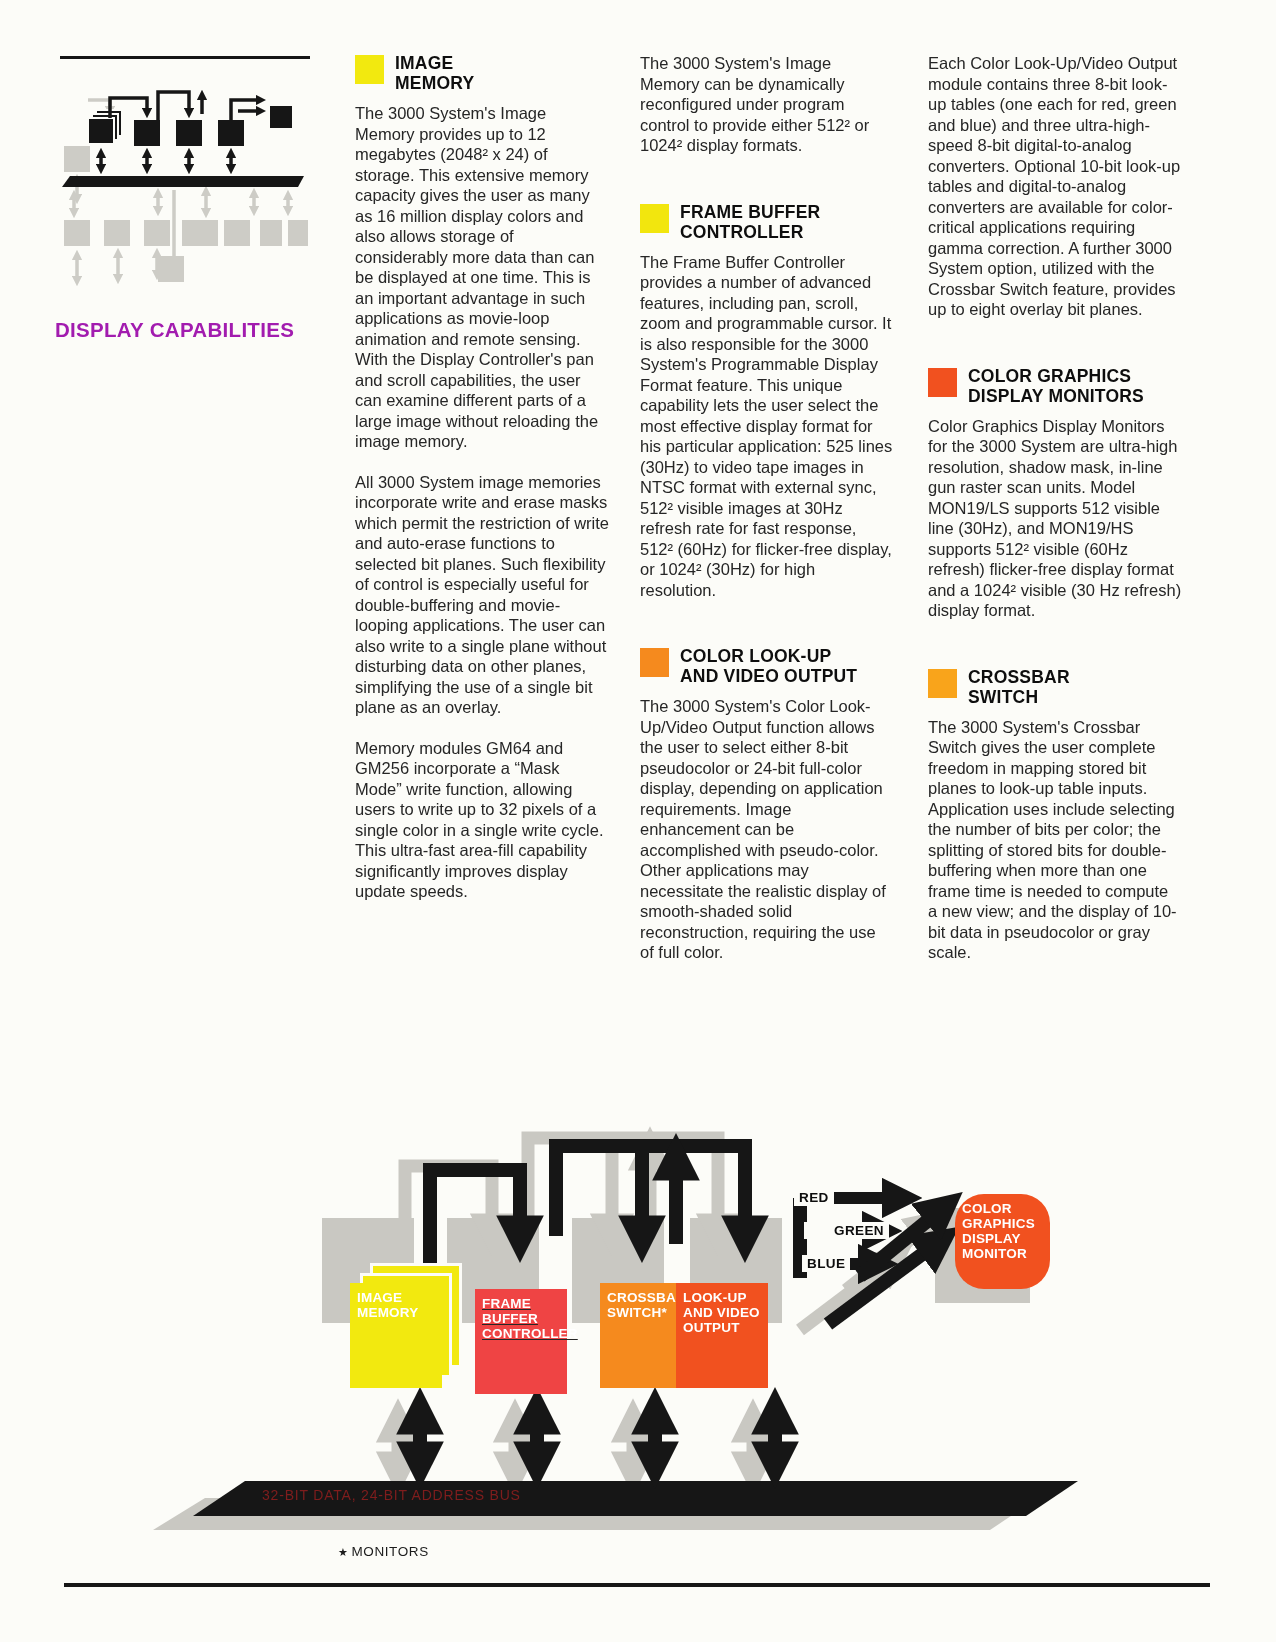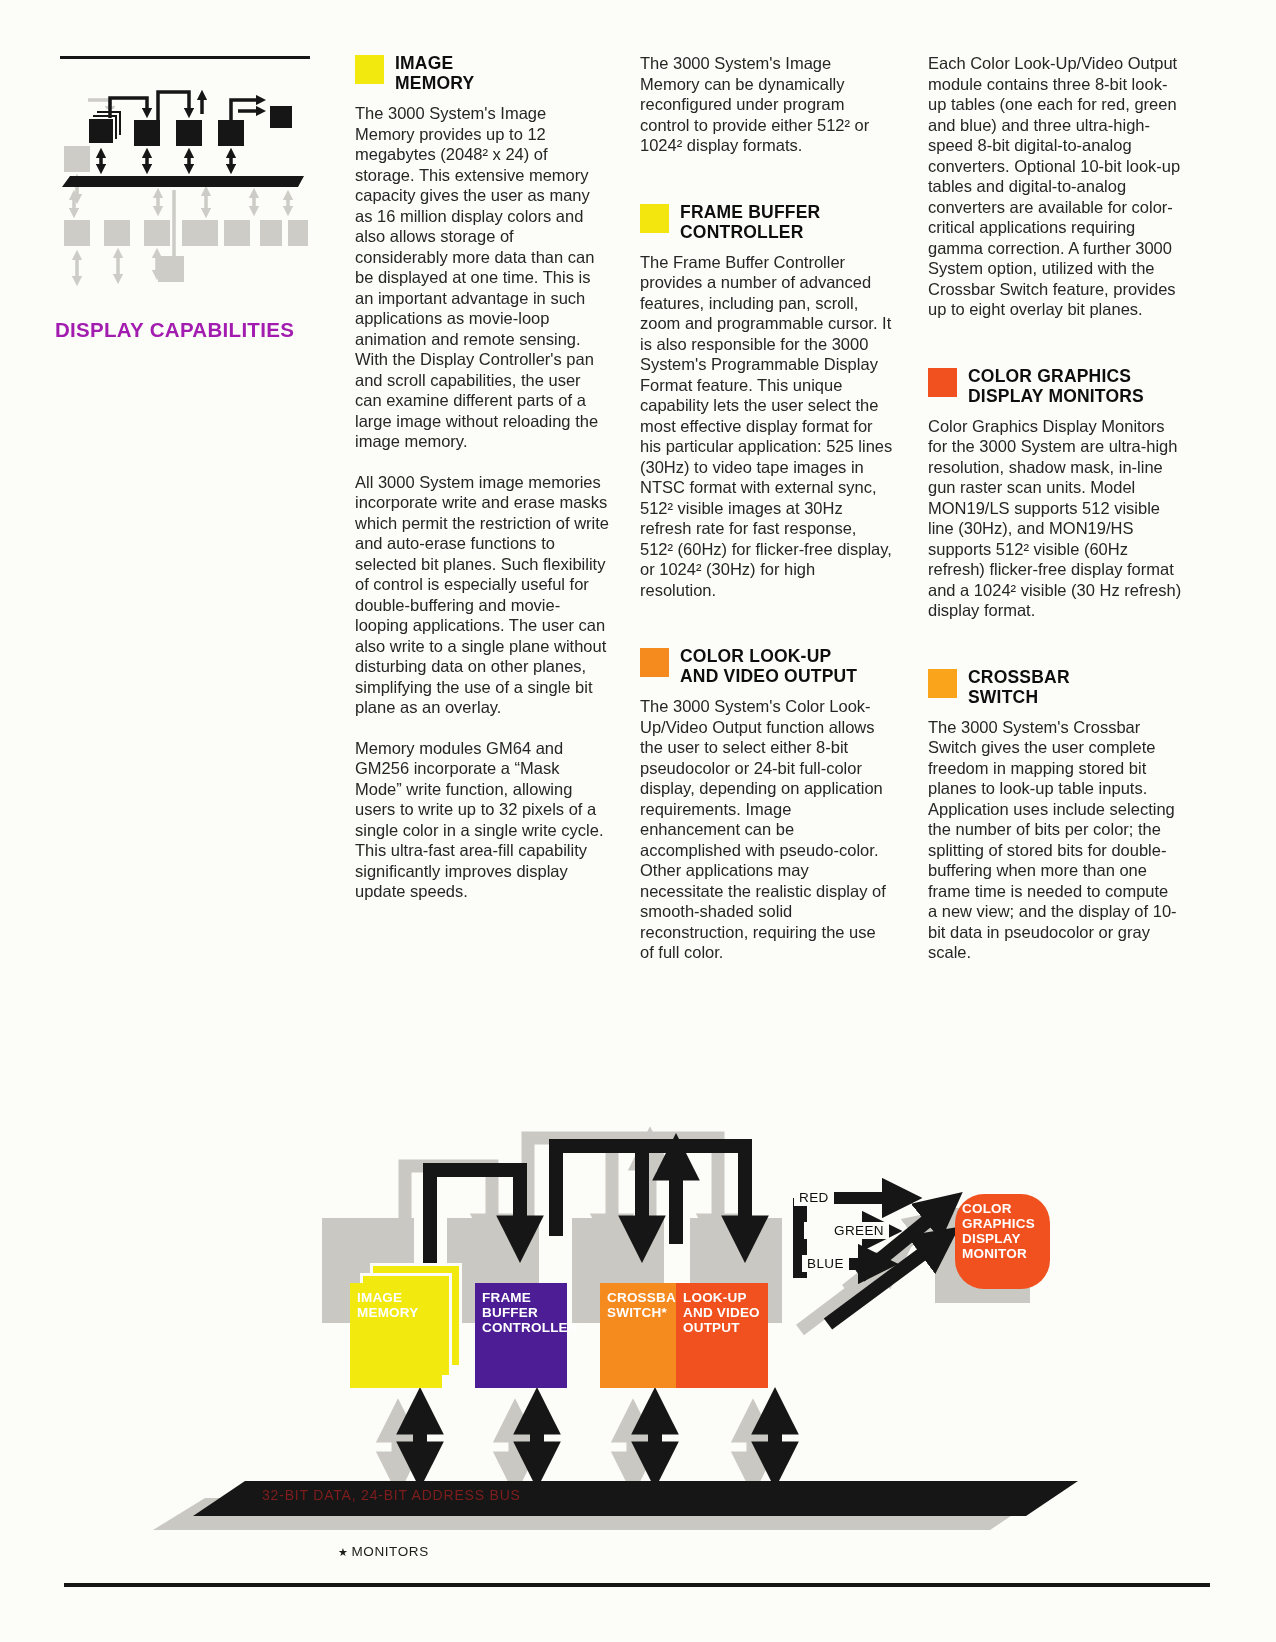--- a/index.html
+++ b/index.html
@@ -24,21 +24,21 @@
   .diagram{position:absolute;left:0;top:1118px;width:1276px;height:470px;}
   .diagram svg{position:absolute;left:0;top:0;}
   .dbox{position:absolute;width:92px;height:105px;}
   .sheet{position:absolute;left:0;top:0;width:92px;height:105px;box-sizing:border-box;}
   .sheet.s2{left:10px;top:-10px;border:3px solid #fcfcf8;}
   .sheet.s3{left:20px;top:-20px;border:3px solid #fcfcf8;}
   .dlabel{position:relative;padding:7px 5px 0 7px;color:#fff;font-weight:bold;
         font-size:13.5px;line-height:15px;letter-spacing:0.2px;}
   .dlabel span{display:block;}
   .monitor{position:absolute;left:955px;top:76px;width:95px;height:95px;border-radius:29px;}
-  .sig{position:absolute;font-weight:normal;font-size:13.5px;color:#0d0d0d;
+  .sig{position:absolute;font-weight:bold;font-size:13.5px;color:#0d0d0d;
         background:#fcfcf8;padding:1px 5px;letter-spacing:0.4px;}
   .bus-label{position:absolute;left:262px;top:369px;color:#7f1d1d;font-size:14px;
         letter-spacing:0.8px;}
   .footnote{position:absolute;left:338px;top:426px;font-size:13.5px;color:#1c1c1c;
         letter-spacing:0.6px;}
   .footnote .star{font-size:11px;margin-right:3px;}
 </style>
 </head>
 <body>
 
@@ -216,21 +216,21 @@
       <div class="sheet s3" style="background: rgb(242, 233, 15);"></div>
       <div class="sheet s2" style="background: rgb(242, 233, 15);"></div>
       <div class="sheet" style="background: rgb(242, 233, 15);">
         <div class="dlabel">
           <span>IMAGE</span>
           <span>MEMORY</span>
         </div>
       </div>
     </div>
 
-    <div class="dbox" style="left: 475px; top: 165px; background: #4c1d95;">
+    <div class="dbox" style="left: 475px; top: 171px; background: #ef4444; text-decoration: underline;">
       <div class="dlabel">
         <span>FRAME</span>
         <span>BUFFER</span>
         <span>CONTROLLER</span>
       </div>
     </div>
 
     <div class="dbox" style="left: 600px; top: 165px; background: rgb(245, 138, 30);">
       <div class="dlabel">
         <span>CROSSBAR</span>

